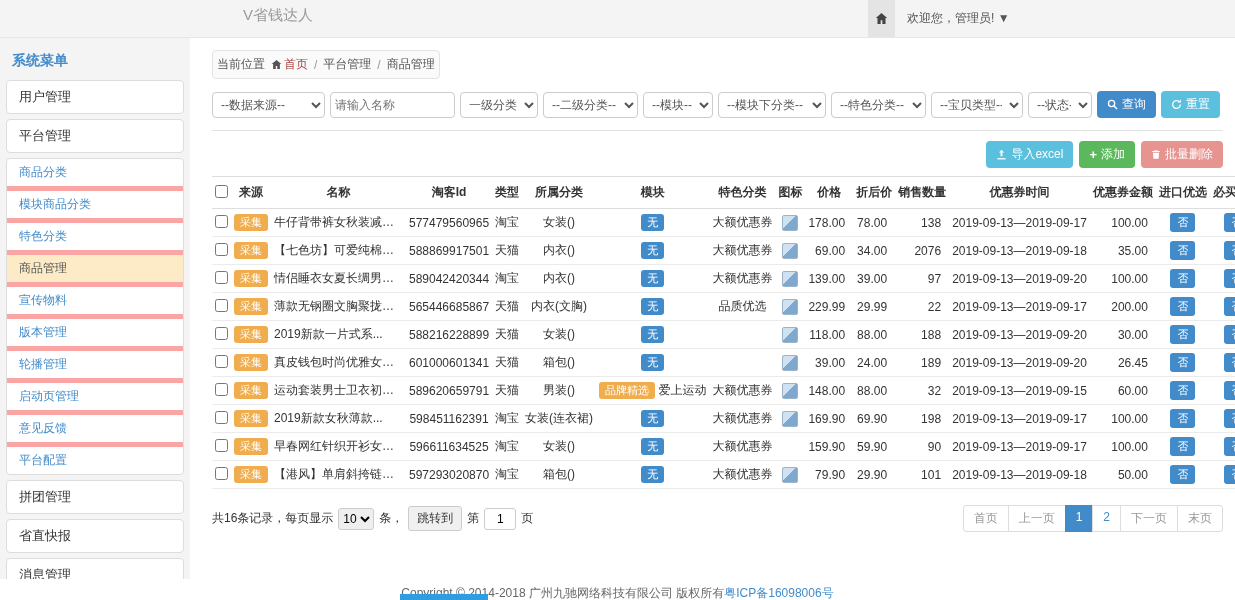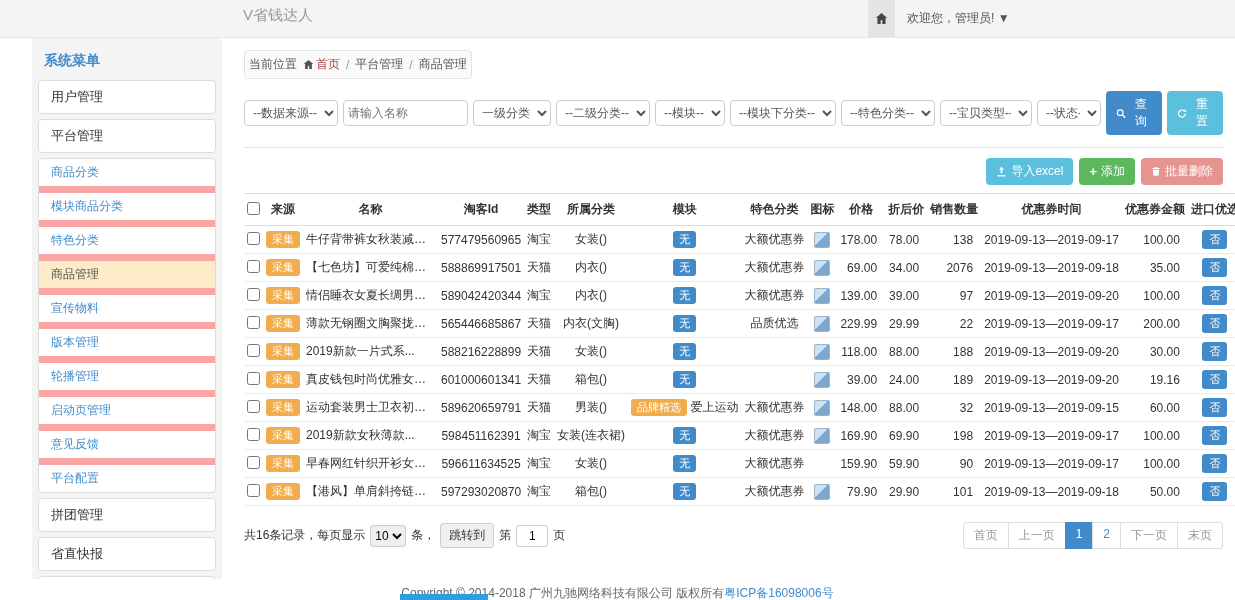--- a/index.html
+++ b/index.html
@@ -14,42 +14,42 @@
   .topbar { height:38px; background:#f4f4f4; border-bottom:1px solid #e7e7e7; position:relative; }
   .topbar-title { position:absolute; left:243px; top:0; line-height:30px; font-size:15px; color:#9a9a9a; }
   .topbar-right { position:absolute; left:868px; top:0; height:100%; display:flex; align-items:center; }
   .home-box { width:27px; height:100%; background:#e4e4e4; display:flex; align-items:center; justify-content:center; cursor:pointer; }
   .welcome { margin-left:12px; color:#555; cursor:pointer; }
 
   
   .layout { display:flex; height:541px; overflow:hidden; }
 
   
-  .sidebar { width:190px; background:#f4f4f4; height:100%; overflow:hidden; flex:none;margin-left:32px; }
+  .sidebar { width:190px; background:#f4f4f4; height:100%; overflow:hidden; flex:none; }
   .sb-title { padding:14px 12px 10px; color:#428bca; font-weight:bold; font-size:14px; }
   .sb-card { margin:0 6px 5px; background:#fff; border:1px solid #ddd; border-radius:4px; }
   .sb-top { padding:7px 12px; font-size:13px; color:#333; cursor:pointer; }
   .sb-sub-list { overflow:hidden; }
-  .sb-sub { padding:5px 12px; font-size:12px; color:#428bca; border-bottom:7px solid #fca5a5; cursor:pointer; }
+  .sb-sub { padding:5px 12px; font-size:12px; color:#428bca; border-bottom:5px solid #fca5a5; cursor:pointer; }
   .sb-sub:last-child { border-bottom:none; }
   .sb-sub.active { background:#fcebc6; color:#555; }
 
   
   .main { flex:1; padding:12px 12px 0 22px; background:#fff; overflow:hidden; }
 
   .breadcrumb { display:inline-flex; align-items:center; gap:6px; background:#fafafa; border:1px solid #e3e3e3; border-radius:4px; padding:5px 4px; margin-bottom:12px; color:#555; }
   .breadcrumb .home-link { color:#a94442; cursor:pointer; display:inline-flex; align-items:center; gap:2px; }
   .breadcrumb .sep { color:#999; }
 
   .filters { display:flex; align-items:center; gap:5px; flex-wrap:nowrap; }
   .filters select, .filters input[type="text"] {
     height:26px; border:1px solid #ccc; border-radius:4px; font-size:12px; color:#555; padding:2px 4px; background:#fff;
     font-family:"Liberation Sans","DejaVu Sans",sans-serif;
   }
-  .f-source{width:95px}.f-name{width:125px}.f-l1{width:78px}.f-l2{width:95px}.f-mod{width:70px}
+  .f-source{width:113px}.f-name{width:125px}.f-l1{width:78px}.f-l2{width:95px}.f-mod{width:70px}
   .f-modsub{width:108px}.f-special{width:95px}.f-type{width:92px}.f-status{width:64px}
 
   .btn { display:inline-flex; align-items:center; gap:4px; border:none; border-radius:4px; color:#fff; font-size:12px; padding:5px 10px; cursor:pointer; font-family:inherit; }
   .btn-blue { background:#428bca; }
   .btn-cyan { background:#5bc0de;justify-content:space-between; }
   .btn-green { background:#5cb85c; }
   .btn-red-soft { background:#d9534f; opacity:.62; }
   .plus { font-weight:bold; font-size:13px; line-height:10px; }
 
   hr.divider { border:none; border-top:1px solid #e2e2e2; margin:12px 0 10px; }
@@ -309,21 +309,21 @@
             <td><span>601000601341</span></td>
             <td><span>天猫</span></td>
             <td><span>箱包()</span></td>
             <td><span class="badge b-blue">无</span></td>
             <td><span></span></td>
             <td><span class="thumb"></span></td>
             <td class="num"><span>39.00</span></td>
             <td class="num"><span>24.00</span></td>
             <td class="num"><span>189</span></td>
             <td><span>2019-09-13—2019-09-20</span></td>
-            <td class="num"><span>19.16</span></td>
+            <td class="num"><span>26.45</span></td>
             <td><button class="mini b-blue">否</button></td>
             <td><button class="mini b-blue">否</button></td>
           </tr>
           <tr>
             <td><input type="checkbox" style=""></td>
             <td><span class="badge b-orange">采集</span></td>
             <td class="cell-name"><span>运动套装男士卫衣初秋...</span></td>
             <td><span>589620659791</span></td>
             <td><span>天猫</span></td>
             <td><span>男装()</span></td>

